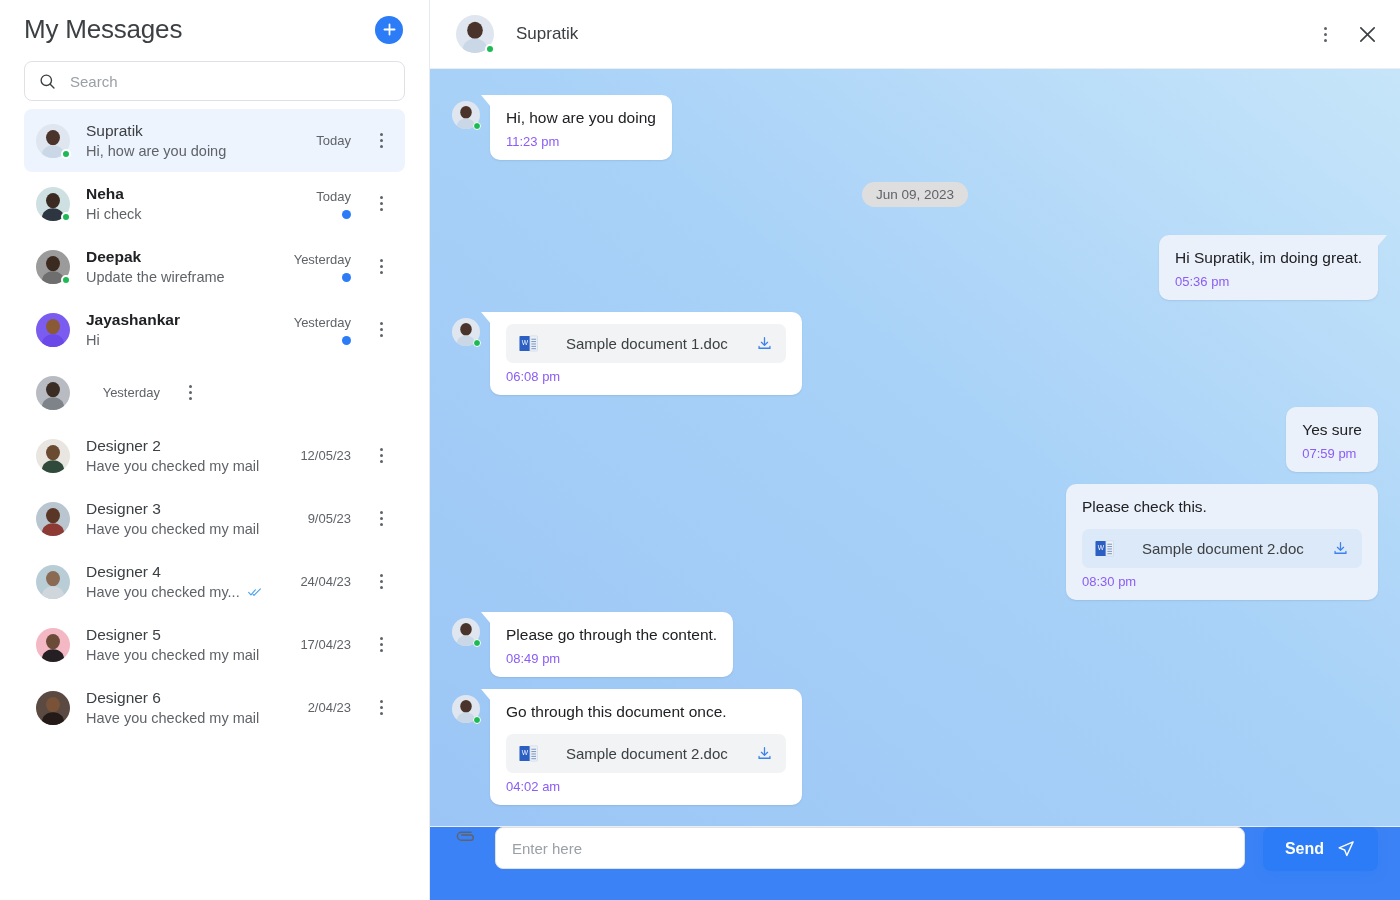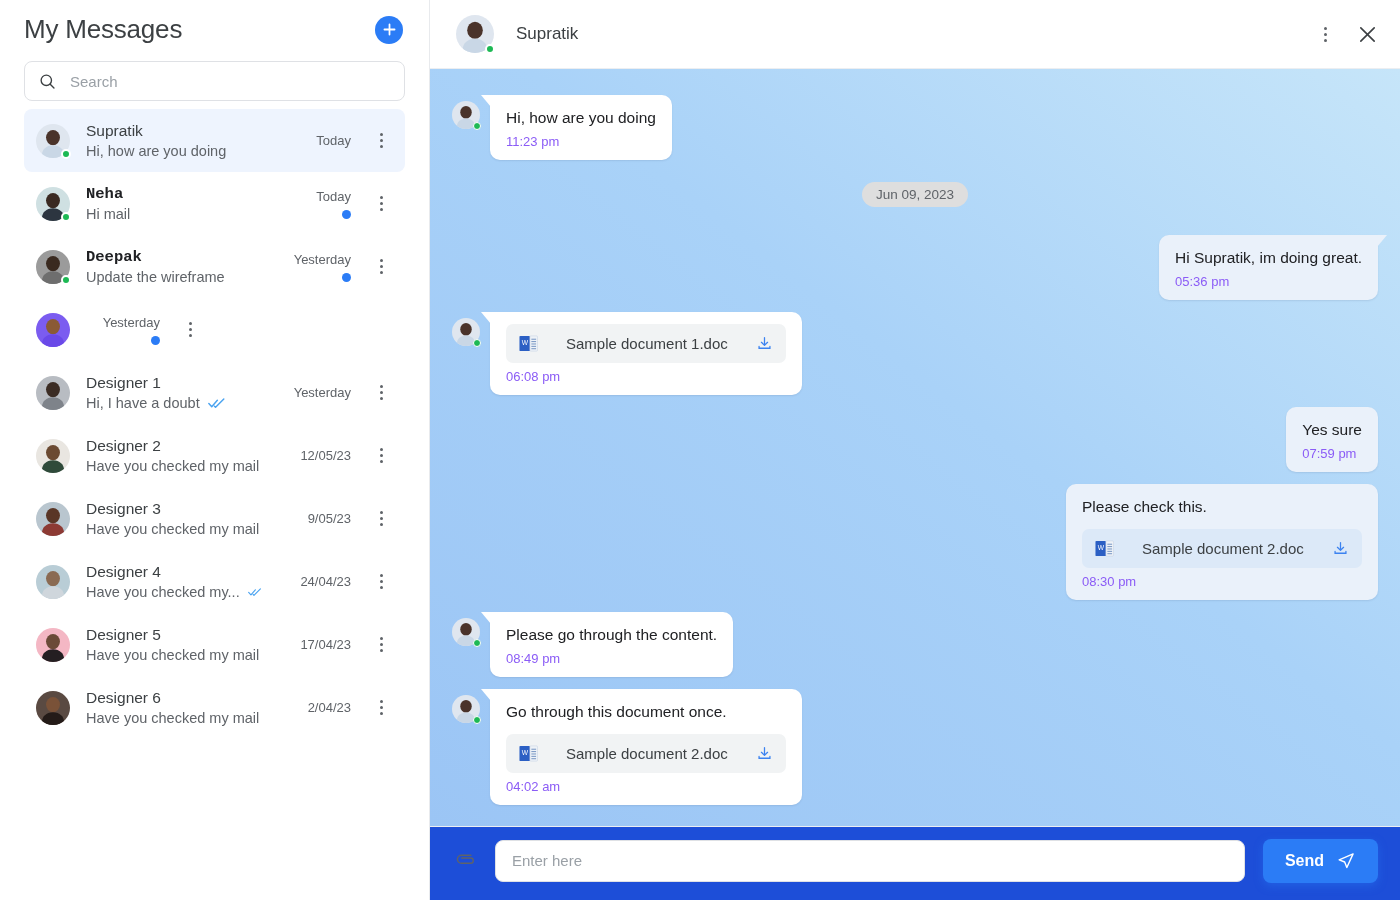--- a/index.html
+++ b/index.html
@@ -63,21 +63,21 @@
     width: 34px; height: 34px; border-radius: 50%;
     overflow: hidden; display: block;
   }
   .av .dot {
     position: absolute; right: -1px; bottom: -1px;
     width: 10px; height: 10px; border-radius: 50%;
     background: #1db954; border: 2px solid #fff;
   }
   .conv-mid { flex: 1; min-width: 0; }
   .conv-name { font-size: 15.5px; color: #3c4043; line-height: 20px; white-space: nowrap; }
-  .conv-name.bold { font-weight: bold; color: #202124; font-family: Liberation Mono, monospace; }
+  .conv-name.bold { font-weight: bold; color: #202124; }
   .conv-prev {
     font-size: 14.5px; color: #5f6368; line-height: 20px;
     white-space: nowrap; overflow: hidden; text-overflow: ellipsis;
     display: flex; align-items: center; gap: 8px;
   }
   .conv-right {
     display: flex; flex-direction: column; align-items: flex-end;
     justify-content: flex-end; gap: 6px; flex: 0 0 auto; min-width: 74px;
   }
   .conv-time { font-size: 13px; color: #5f6368; white-space: nowrap; }
@@ -145,22 +145,22 @@
     background: #f1f3f4; border-radius: 7px;
     padding: 10px 13px; min-width: 280px; cursor: pointer;
   }
   .bubble.out .doc { background: #dce9f8; }
   .doc-name { flex: 1; font-size: 15px; color: #3c4043; white-space: nowrap; }
   .doc-dl { flex: 0 0 auto; display: flex; cursor: pointer; }
   .wicon { width: 19px; height: 19px; flex: 0 0 auto; display: block; }
 
   
   .composer {
-    flex: 0 0 74px; height: 74px; display: flex; align-items: center;
-    gap: 18px; padding: 0 22px 6px 26px; background: #1d4ed8;
+    flex: 0 0 74px; height: 74px; display: flex; 
+    gap: 18px; padding: 0 22px 6px 26px; background: #3b82f6;
     border-top: 1px solid #eceef1;
   }
   .clip { cursor: pointer; display: flex; flex: 0 0 auto; }
   .composer input {
     flex: 1; height: 42px; border: 1px solid #dfe1e5; border-radius: 8px;
     padding: 0 16px; font-size: 15px; color: #3c4043; outline: none;
     font-family: "Liberation Sans", sans-serif;
   }
   .composer input::placeholder { color: #9aa0a6; }
   .send {
@@ -227,21 +227,21 @@
             <span class="disc"><svg width="34" height="34" viewBox="0 0 40 40">
                 <rect width="40" height="40" fill="#cfe0e2"></rect>
                 <ellipse cx="20" cy="16" rx="8.2" ry="9" fill="#3a2a22"></ellipse>
                 <path d="M20 25c8 0 13 5.2 13 11.5V40H7v-3.5C7 30.2 12 25 20 25z" fill="#2c3540"></path>
               </svg></span>
             <span class="dot"></span>
           </div>
           <div class="conv-mid">
             <div class="conv-name bold">Neha</div>
             <div class="conv-prev">
-              <span>Hi mail</span>
+              <span>Hi check</span>
             </div>
           </div>
           <div class="conv-right">
             <span class="conv-time">Today</span>
             <span class="unread"></span>
           </div>
           <div class="kebab">
             <i></i>
             <i></i>
             <i></i>
@@ -273,47 +273,43 @@
           </div>
         </div>
         <div class="conv">
           <div class="av">
             <span class="disc"><svg width="34" height="34" viewBox="0 0 40 40">
                 <rect width="40" height="40" fill="#7b5cf0"></rect>
                 <ellipse cx="20" cy="16" rx="8.2" ry="9" fill="#8a5a36"></ellipse>
                 <path d="M20 25c8 0 13 5.2 13 11.5V40H7v-3.5C7 30.2 12 25 20 25z" fill="#6a49e8"></path>
               </svg></span>
           </div>
+          <div class="conv-mid">
+            <div class="conv-name bold">Jayashankar</div>
+            <div class="conv-prev">
+              <span>Hi</span>
+            </div>
+          </div>
           <div class="conv-right">
             <span class="conv-time">Yesterday</span>
             <span class="unread"></span>
           </div>
           <div class="kebab">
             <i></i>
             <i></i>
             <i></i>
           </div>
         </div>
         <div class="conv">
           <div class="av">
             <span class="disc"><svg width="34" height="34" viewBox="0 0 40 40">
                 <rect width="40" height="40" fill="#b8bcc2"></rect>
                 <ellipse cx="20" cy="16" rx="8.2" ry="9" fill="#3b2c24"></ellipse>
                 <path d="M20 25c8 0 13 5.2 13 11.5V40H7v-3.5C7 30.2 12 25 20 25z" fill="#7e838a"></path>
               </svg></span>
-          </div>
-          <div class="conv-mid">
-            <div class="conv-name">Designer 1</div>
-            <div class="conv-prev">
-              <span>Hi, I have a doubt</span>
-              <svg width="17" height="12" viewBox="0 0 20 13">
-                <path d="M1 7.2l3.4 3.6L11 3.2" fill="none" stroke="#4aa3f0" stroke-width="1.7" stroke-linecap="round" stroke-linejoin="round"></path>
-                <path d="M7.6 10.2L8.9 11.6 18.6 1.9" fill="none" stroke="#4aa3f0" stroke-width="1.7" stroke-linecap="round" stroke-linejoin="round"></path>
-              </svg>
-            </div>
           </div>
           <div class="conv-right">
             <span class="conv-time">Yesterday</span>
           </div>
           <div class="kebab">
             <i></i>
             <i></i>
             <i></i>
           </div>
         </div>

